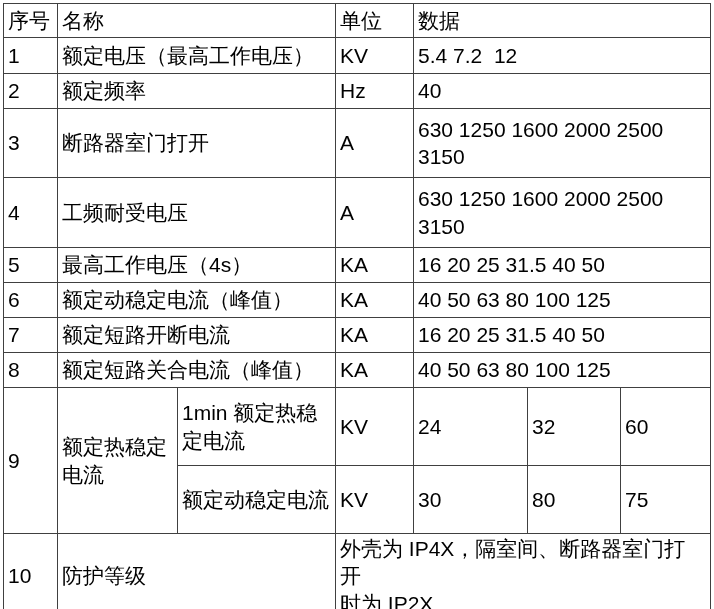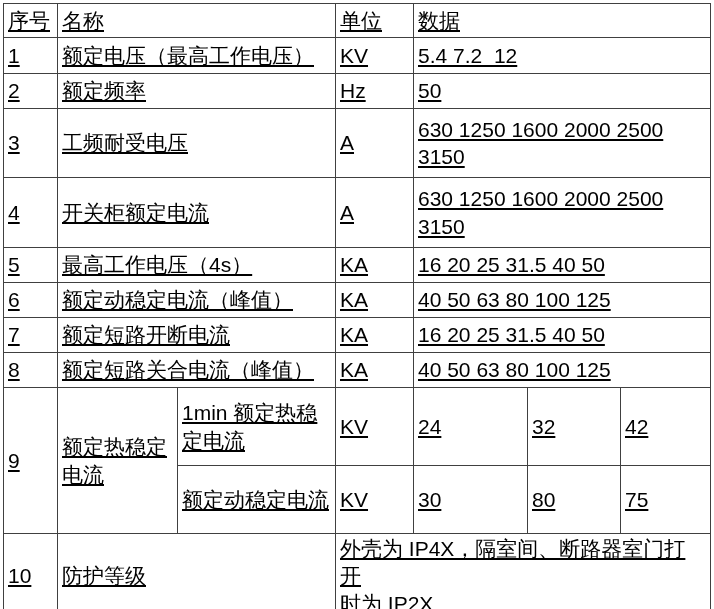--- a/index.html
+++ b/index.html
@@ -7,21 +7,20 @@
     padding: 0;
     background: #ffffff;
     font-family: "Liberation Sans", "DejaVu Sans", sans-serif;
   }
   .page {
     width: 686px;
     height: 609px;
     background: #ffffff;
     box-sizing: border-box;
     padding: 3px 0 0 3px;
-    text-decoration: underline;
   }
   table.spec {
     border-collapse: collapse;
     table-layout: fixed;
     width: 707px;
     color: #000000;
     font-size: 21px;
     line-height: 1.3;
   }
   table.spec td, table.spec th {
@@ -62,34 +61,34 @@
       <td>1</td>
       <td colspan="2">额定电压（最高工作电压）</td>
       <td>KV</td>
       <td colspan="3">5.4 7.2  12</td>
     </tr>
 
     <tr style="height:35px">
       <td>2</td>
       <td colspan="2">额定频率</td>
       <td>Hz</td>
-      <td colspan="3">50</td>
+      <td colspan="3">40</td>
     </tr>
 
     <tr style="height:69px">
       <td>3</td>
-      <td colspan="2">工频耐受电压</td>
+      <td colspan="2">断路器室门打开</td>
       <td>A</td>
       <td colspan="3">630 1250 1600 2000 2500
 3150</td>
     </tr>
 
     <tr style="height:70px">
       <td>4</td>
-      <td colspan="2">开关柜额定电流</td>
+      <td colspan="2">工频耐受电压</td>
       <td>A</td>
       <td colspan="3">630 1250 1600 2000 2500
 3150</td>
     </tr>
 
     <tr style="height:35px">
       <td>5</td>
       <td colspan="2">最高工作电压（4s）</td>
       <td>KA</td>
       <td colspan="3">16 20 25 31.5 40 50</td>
@@ -116,21 +115,21 @@
       <td colspan="3">40 50 63 80 100 125</td>
     </tr>
 
     <tr style="height:78px">
       <td rowspan="2">9</td>
       <td rowspan="2">额定热稳定电流</td>
       <td>1min 额定热稳定电流</td>
       <td>KV</td>
       <td>24</td>
       <td>32</td>
-      <td>42</td>
+      <td>60</td>
     </tr>
 
     <tr style="height:68px">
       <td>额定动稳定电流</td>
       <td>KV</td>
       <td>30</td>
       <td>80</td>
       <td>75</td>
     </tr>
 

